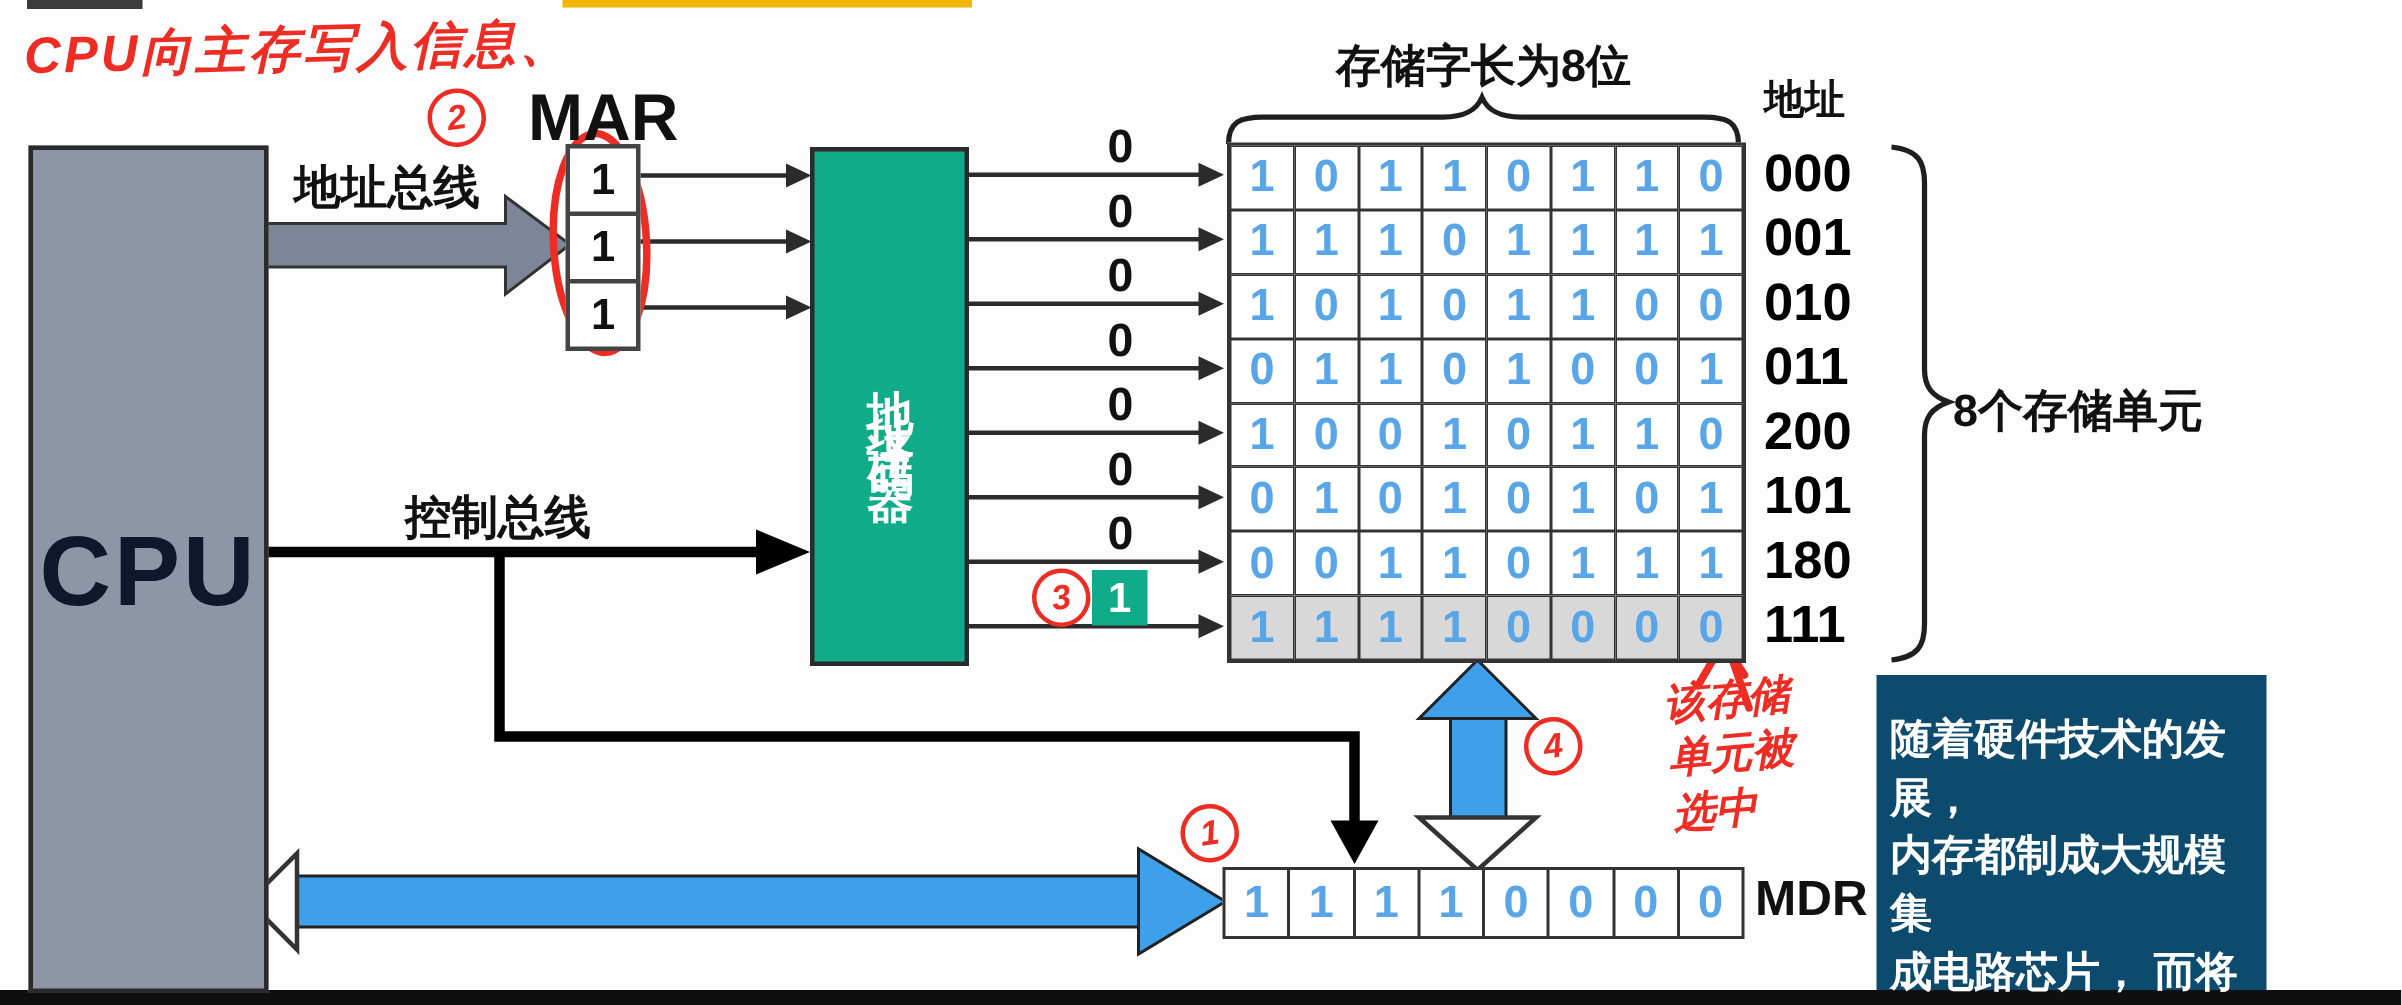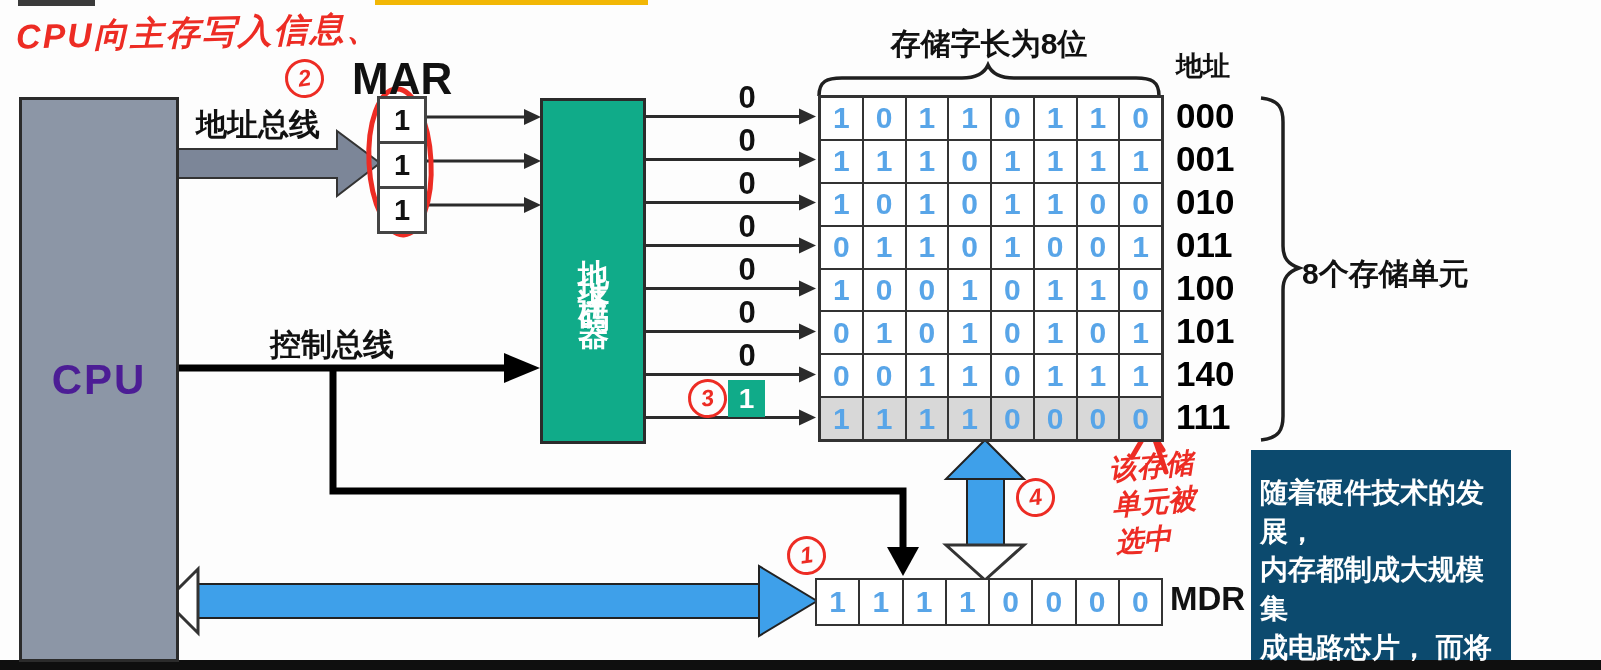--- a/index.html
+++ b/index.html
@@ -3,21 +3,21 @@
 <meta charset="utf-8">
 <style>
   html,body{margin:0;padding:0;background:#ffffff;}
   #canvas{position:relative;width:1601px;height:670px;background:#fdfdfd;overflow:hidden;
           font-family:"Liberation Sans","DejaVu Sans",sans-serif;}
   #wiring{position:absolute;left:0;top:0;}
   .lbl{position:absolute;font-weight:bold;color:#111;white-space:nowrap;}
 
   .cpu{position:absolute;left:19px;top:97px;width:154px;height:559px;background:#8C96A6;
        border:3px solid #2b2b2b;display:flex;align-items:center;justify-content:center;}
-  .cpu span{color:#4c1d95;font-size:42px;font-weight:bold;letter-spacing:2px;}
+  .cpu span{color:#0f172a;font-size:66px;font-weight:bold;letter-spacing:2px;}
 
   .mar-l{left:352px;top:54px;font-size:44px;}
   #mar-box{position:absolute;left:377px;top:96px;width:44px;height:132px;background:#fff;
            border:3px solid #444;display:flex;flex-direction:column;}
   .mar-cell{flex:1;display:flex;align-items:center;justify-content:center;font-size:29px;
             font-weight:bold;color:#111;border-bottom:3px solid #444;}
   .mar-cell:last-child{border-bottom:none;}
 
   .addrbus-l{left:196px;top:104px;font-size:31px;}
   .ctrl{left:270px;top:324px;font-size:31px;}
@@ -236,23 +236,23 @@
       <div class="mcell sel">0</div>
       <div class="mcell sel">0</div>
       <div class="mcell sel">0</div>
     </div>
   <div class="lbl addr-h">地址</div>
   <div id="address-col">
       <div class="arow">000</div>
       <div class="arow">001</div>
       <div class="arow">010</div>
       <div class="arow">011</div>
-      <div class="arow">100</div>
+      <div class="arow">200</div>
       <div class="arow">101</div>
-      <div class="arow">140</div>
+      <div class="arow">180</div>
       <div class="arow">111</div>
     </div>
   <div class="lbl units">8个存储单元</div>
 
   <div id="mdr-reg">
       <div class="mdr-cell">1</div>
       <div class="mdr-cell">1</div>
       <div class="mdr-cell">1</div>
       <div class="mdr-cell">1</div>
       <div class="mdr-cell">0</div>

